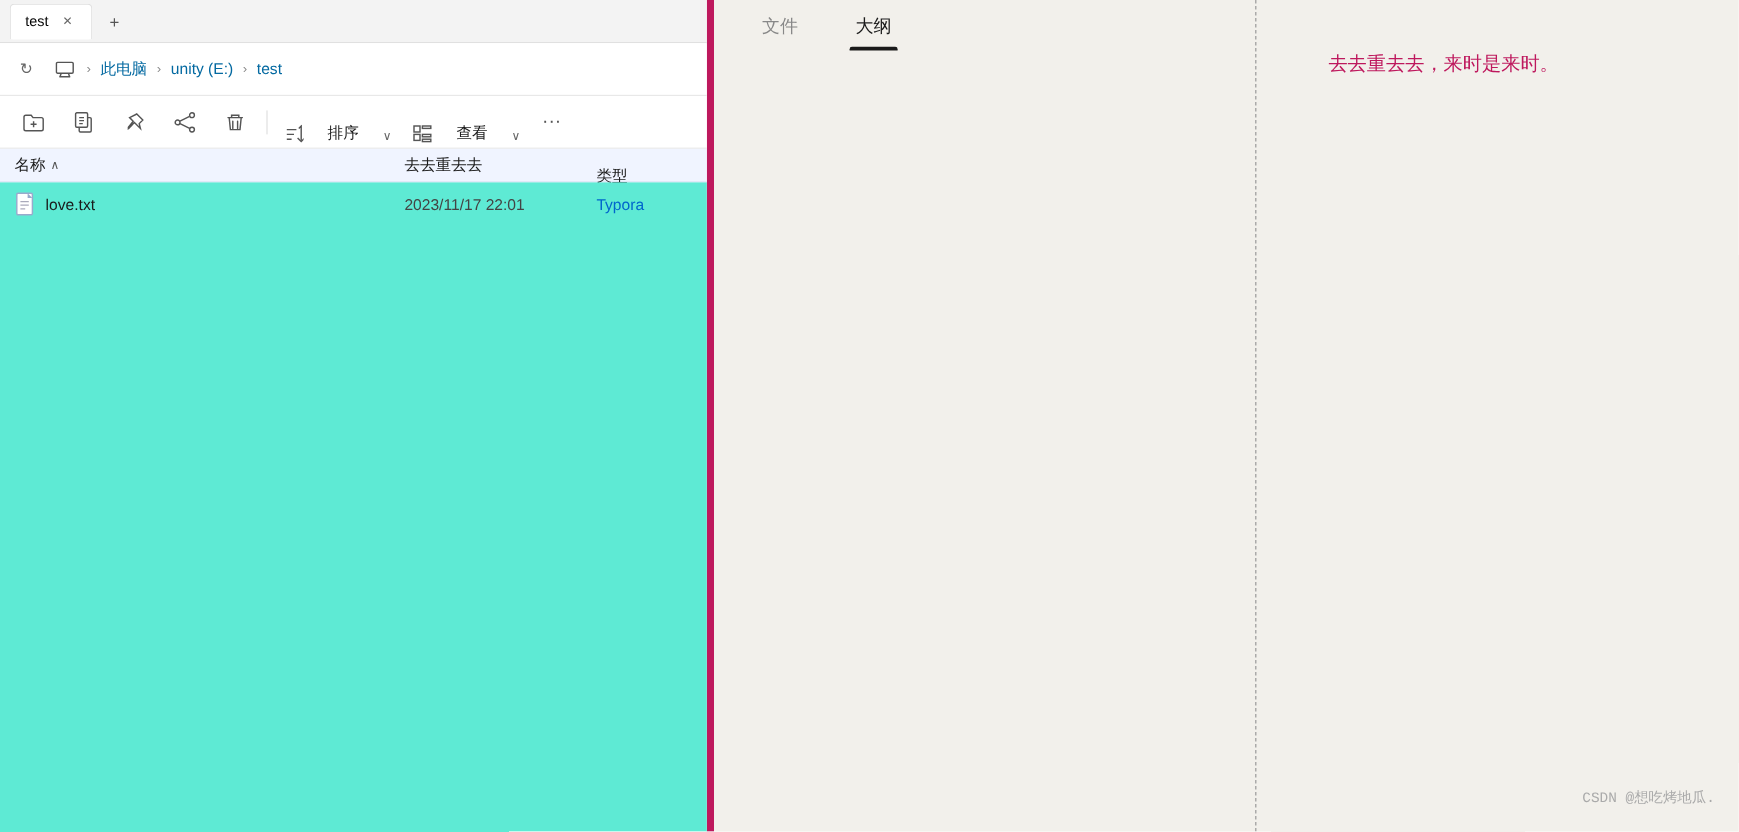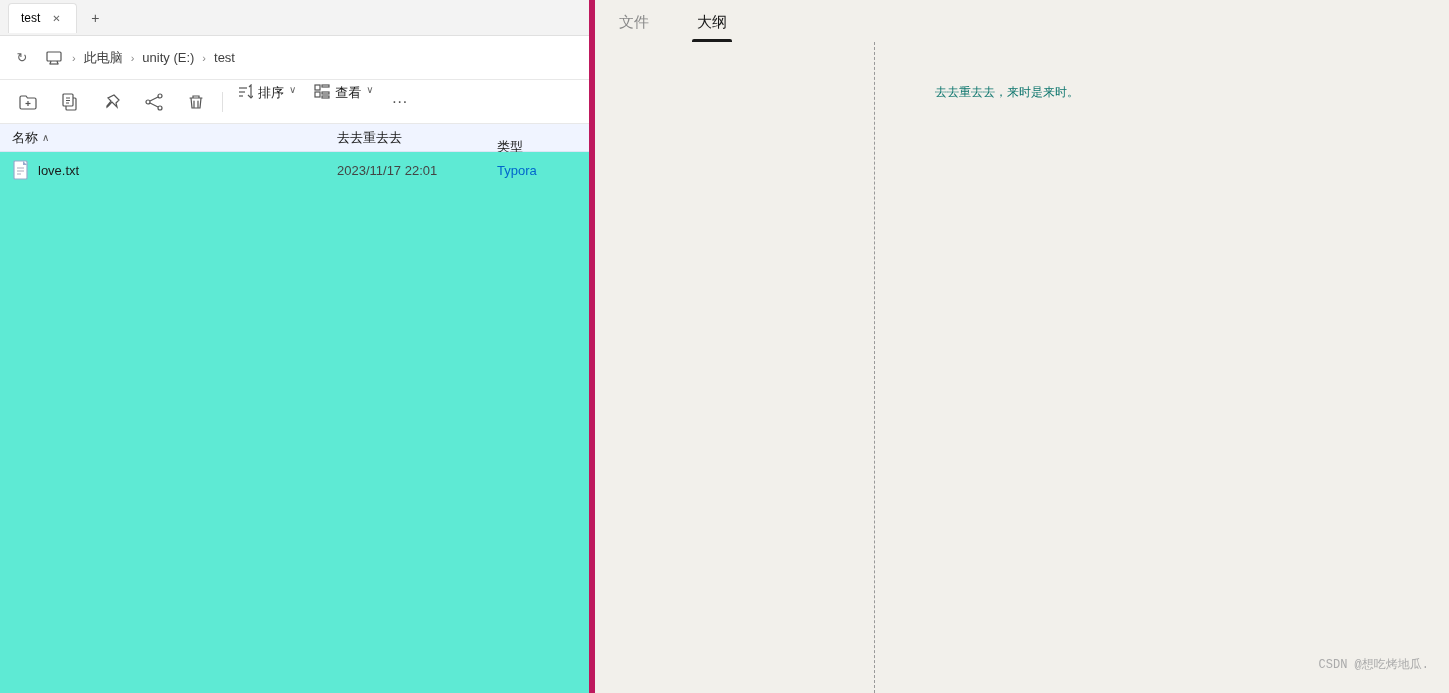--- a/index.html
+++ b/index.html
@@ -102,21 +102,21 @@
       font-size: 13px;
       color: #1a1a1a;
     }
 
     .breadcrumb-separator {
       color: #888;
       font-size: 11px;
     }
 
     .breadcrumb-item {
-      color: #404040;
+      color: #0369a1;
       cursor: pointer;
       padding: 2px 4px;
       border-radius: 3px;
     }
 
     
     .toolbar {
       display: flex;
       align-items: center;
       height: 44px;
@@ -141,29 +141,29 @@
 
     .toolbar-divider {
       width: 1px;
       height: 20px;
       background: #e0e0e0;
       margin: 0 4px;
     }
 
     .toolbar-btn-text {
       display: flex;
-      align-items: flex-start;
+      align-items: flex-end;
       justify-content: center;
       height: 36px;
       padding: 0 8px;
       border-radius: 4px;
       cursor: pointer;
       color: #1a1a1a;
       font-size: 13px;
-      gap: 5px;
+      gap: 20px;
     }
 
     .toolbar-more {
       display: flex;
       align-items: center;
       justify-content: center;
       width: 32px;
       height: 32px;
       border-radius: 4px;
       cursor: pointer;
@@ -239,22 +239,23 @@
 
     .file-type {
       width: 80px;
       color: #0066cc;
     }
 
     
     .typora-panel {
       flex: 1;
       display: flex;
-      flex-direction: column;
+      flex-direction: row;
       background: #f2f0eb;
+      padding-left: 16px;
     }
 
     
     .typora-tabs {
       display: flex;
       align-items: flex-end;
       height: 42px;
       padding: 0 0;
       background: #f2f0eb;
       border-bottom: none;
@@ -302,23 +303,23 @@
       height: 100%;
     }
 
     .typora-main {
       flex: 1;
       padding: 40px 60px;
       position: relative;
     }
 
     .typora-text {
-      font-size: 12px;
-      color: #0f766e;
-      font-family: Liberation Sans, sans-serif;
+      font-size: 16px;
+      color: #be185d;
+      font-family: Liberation Mono, monospace;
       line-height: 1.8;
     }
 
     .csdn-watermark {
       position: absolute;
       bottom: 20px;
       right: 20px;
       font-size: 12px;
       color: #aaa;
       font-family: Liberation Mono, monospace;

